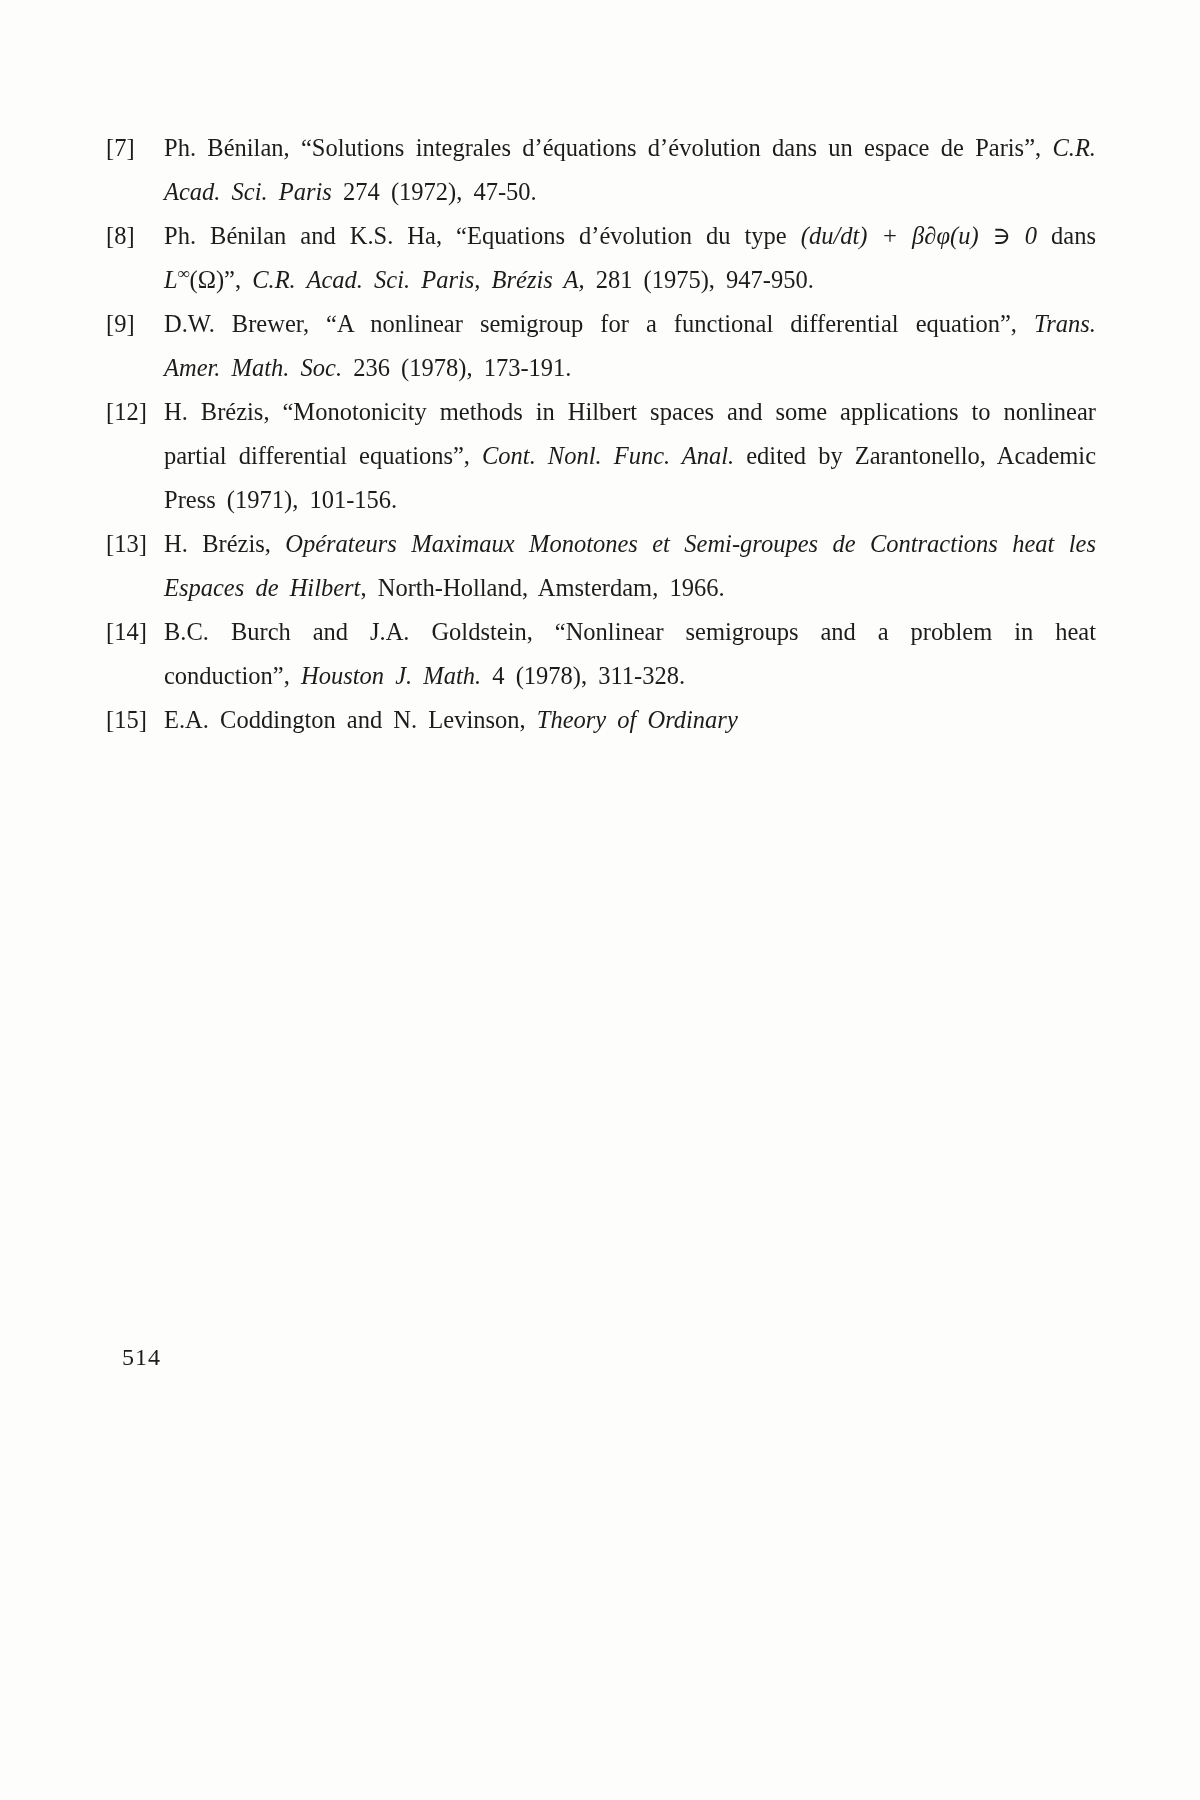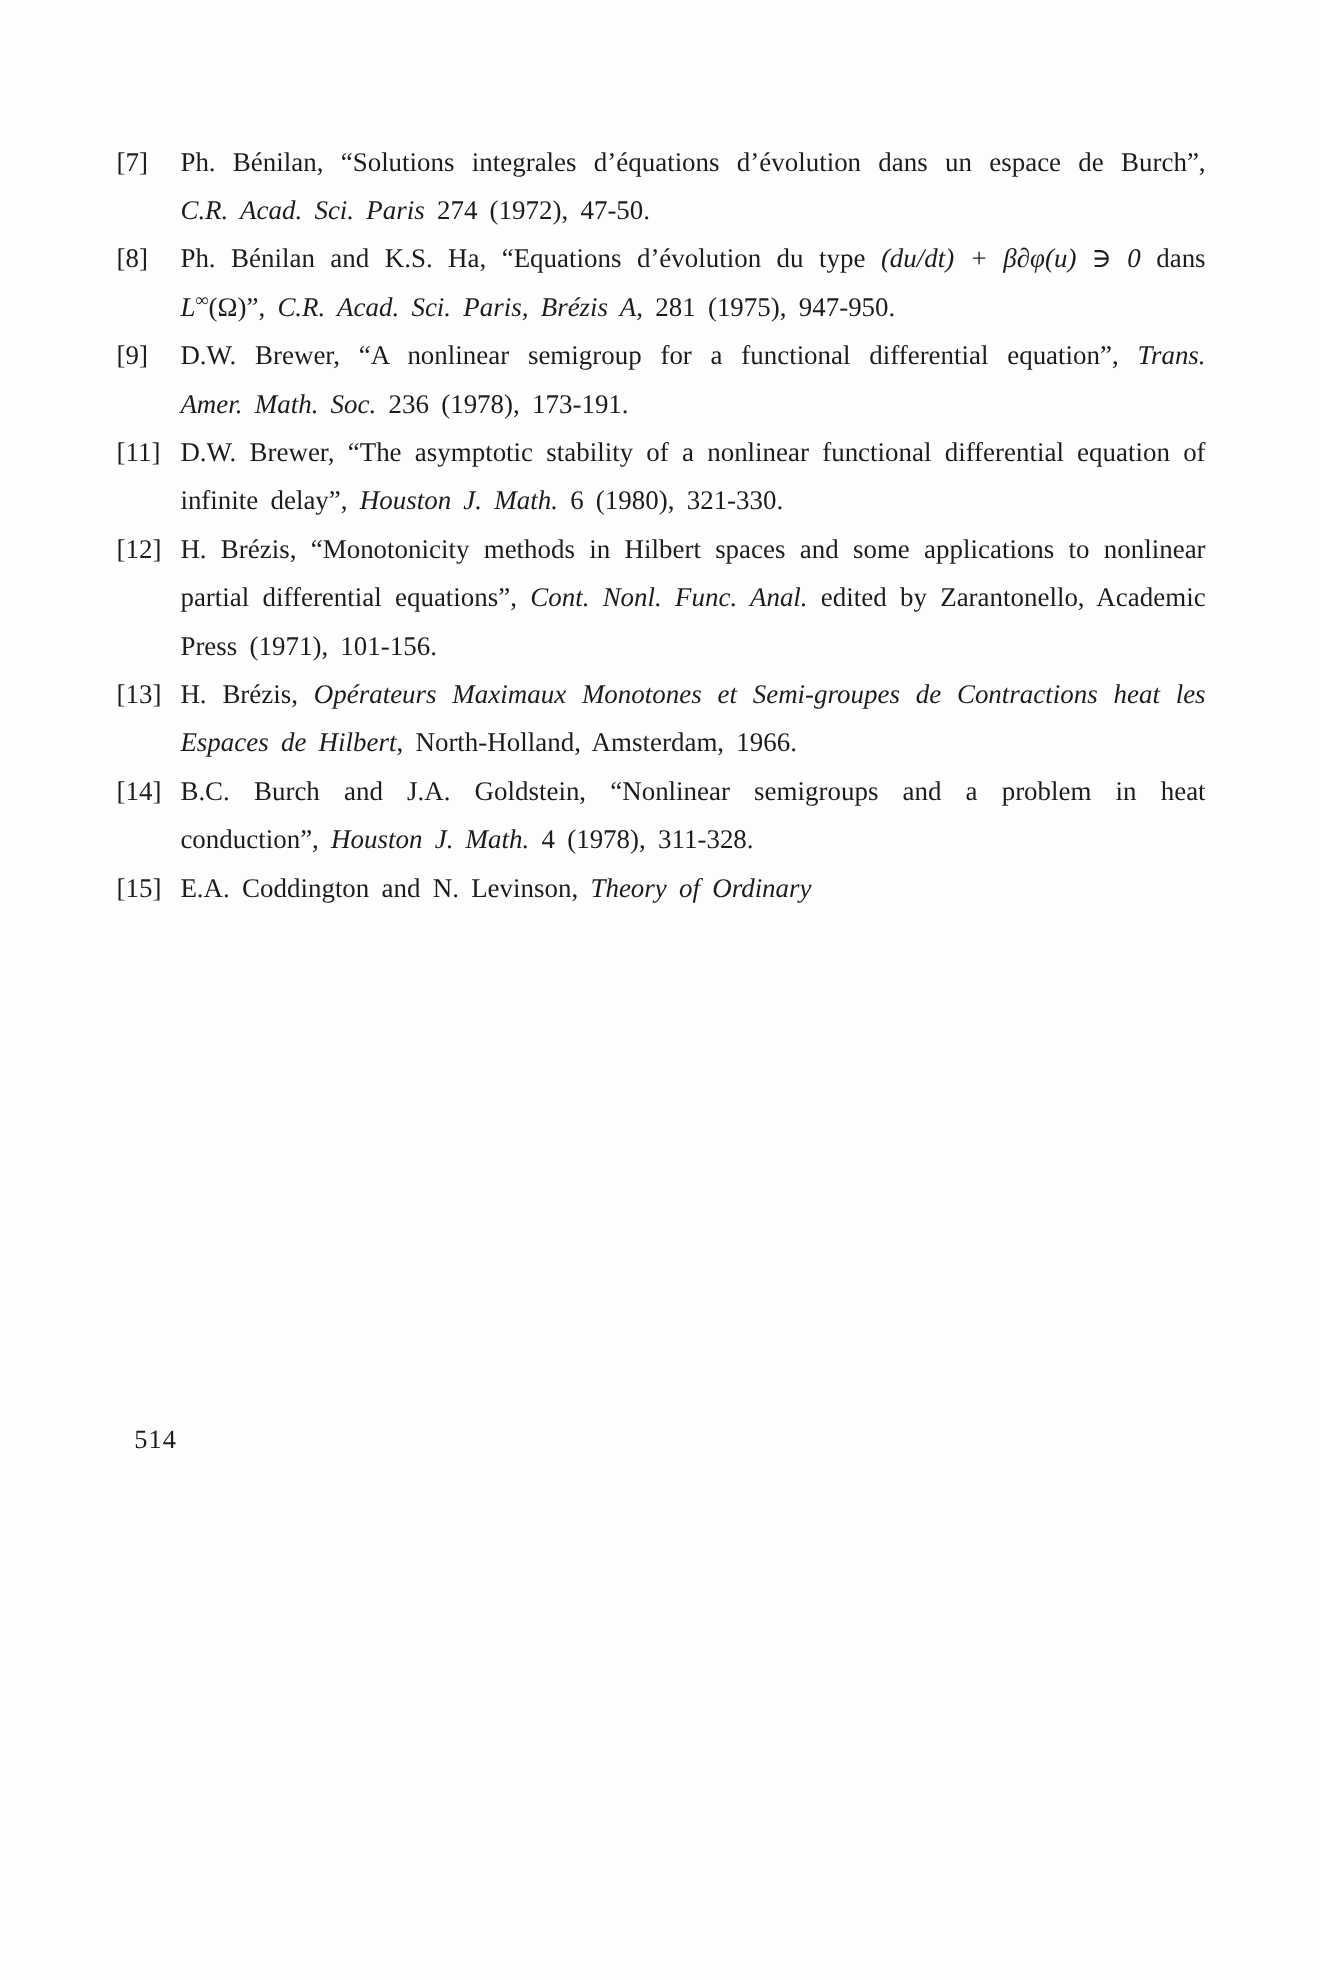--- a/index.html
+++ b/index.html
@@ -41,45 +41,41 @@
     font-style: italic;
   }
   .sup {
     vertical-align: super;
     font-size: 0.68em;
     line-height: 0;
   }
   .page-number {
     position: absolute;
     left: 122px;
-    top: 1296px;
+    top: 1344px;
     font-size: 24px;
     letter-spacing: 1px;
   }
 </style>
 </head>
 <body>
 
 <div class="page">
   <div class="refs">
       <div class="ref">
         <span class="ref-label">[7]</span>
-        <span class="ref-text"><span>Ph. Bénilan, “Solutions integrales d’équations d’évolution dans un espace de Burch”, </span><span class="italic">C.R. Acad. Sci. Paris</span><span> 274 (1972), 47-50.</span></span>
+        <span class="ref-text"><span>Ph. Bénilan, “Solutions integrales d’équations d’évolution dans un espace de Paris”, </span><span class="italic">C.R. Acad. Sci. Paris</span><span> 274 (1972), 47-50.</span></span>
       </div>
       <div class="ref">
         <span class="ref-label">[8]</span>
         <span class="ref-text"><span>Ph. Bénilan and K.S. Ha, “Equations d’évolution du type </span><span class="italic">(du/dt) + β∂φ(u) ∋ 0</span><span> dans </span><span class="italic">L</span><span class="sup italic">∞</span><span>(Ω)”, </span><span class="italic">C.R. Acad. Sci. Paris, Brézis A,</span><span> 281 (1975), 947-950.</span></span>
       </div>
       <div class="ref">
         <span class="ref-label">[9]</span>
         <span class="ref-text"><span>D.W. Brewer, “A nonlinear semigroup for a functional differential equation”, </span><span class="italic">Trans. Amer. Math. Soc.</span><span> 236 (1978), 173-191.</span></span>
-      </div>
-      <div class="ref">
-        <span class="ref-label">[11]</span>
-        <span class="ref-text"><span>D.W. Brewer, “The asymptotic stability of a nonlinear functional differential equation of infinite delay”, </span><span class="italic">Houston J. Math.</span><span> 6 (1980), 321-330.</span></span>
       </div>
       <div class="ref">
         <span class="ref-label">[12]</span>
         <span class="ref-text"><span>H. Brézis, “Monotonicity methods in Hilbert spaces and some applications to nonlinear partial differential equations”, </span><span class="italic">Cont. Nonl. Func. Anal.</span><span> edited by Zarantonello, Academic Press (1971), 101-156.</span></span>
       </div>
       <div class="ref">
         <span class="ref-label">[13]</span>
         <span class="ref-text"><span>H. Brézis, </span><span class="italic">Opérateurs Maximaux Monotones et Semi-groupes de Contractions heat les Espaces de Hilbert</span><span>, North-Holland, Amsterdam, 1966.</span></span>
       </div>
       <div class="ref">

